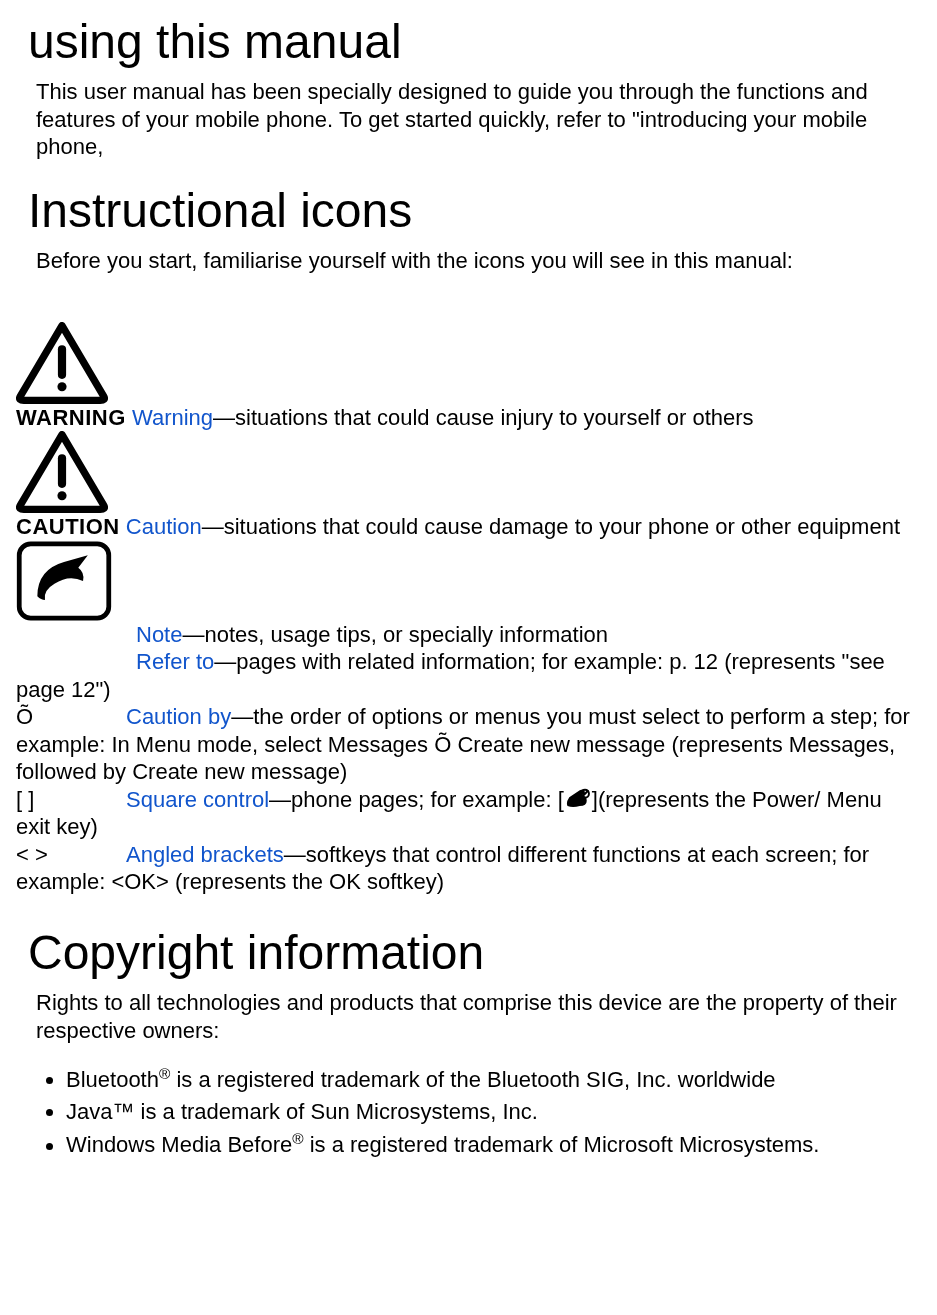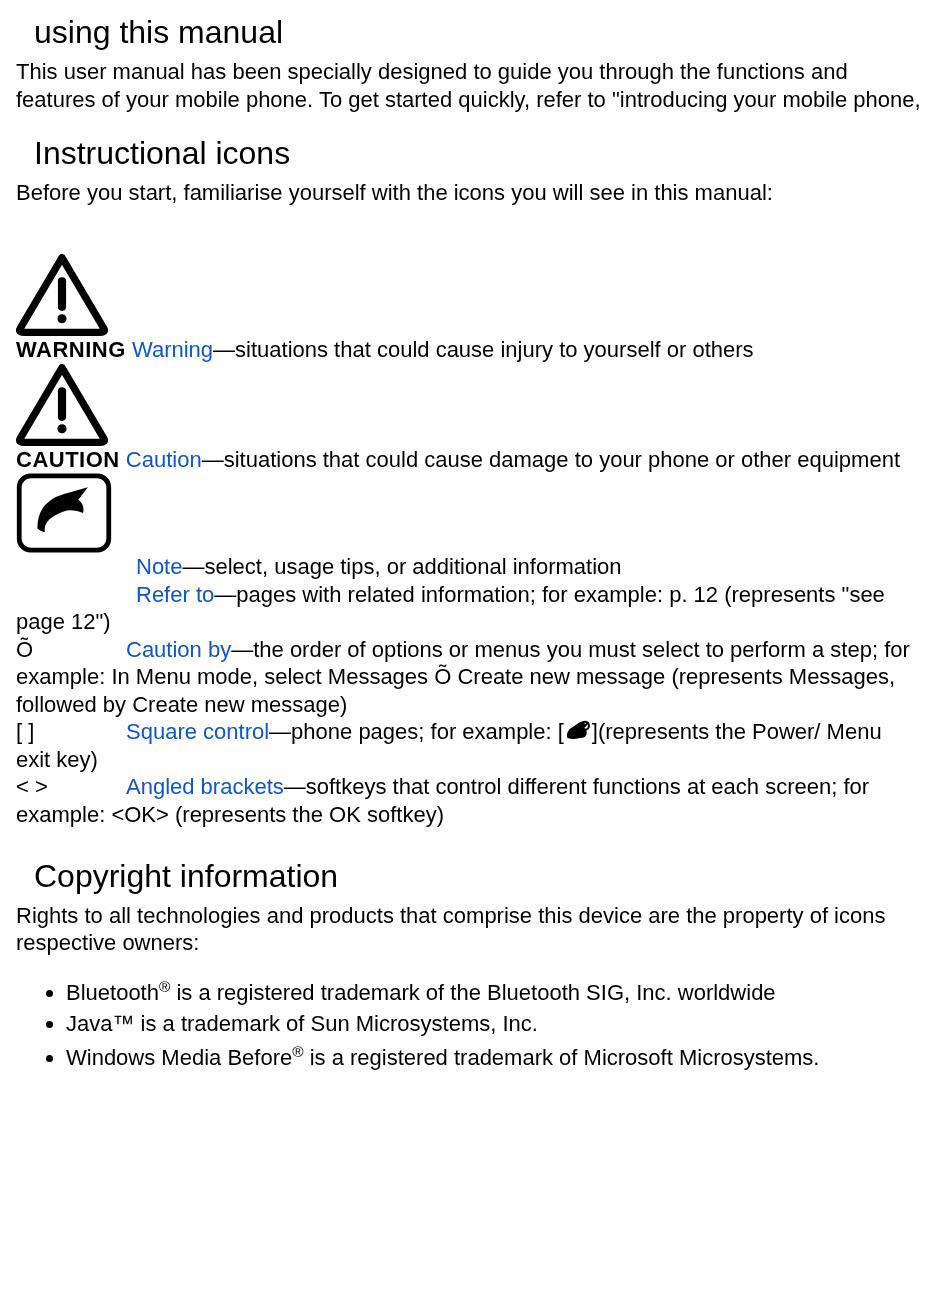--- a/index.html
+++ b/index.html
@@ -6,26 +6,26 @@
     margin: 0;
     padding: 12px 16px;
     font-family: Arial, Helvetica, sans-serif;
     font-size: 22px;
     line-height: 1.25;
     color: #000;
     width: 937px;
     box-sizing: border-box;
   }
   h1 {
-    font-size: 32px;
+    font-size: 48px;
     font-weight: normal;
-    margin: 0 0 6px 18px;
+    margin: 0 0 6px 12px;
   }
   .blue { color: #1155cc; }
-  .para { margin-bottom: 20px; }
+  .para { margin-bottom: 20px; margin-left: 20px; }
   .icon-block { display: block; }
   .warning-triangle-svg {
     width: 92px;
     height: 82px;
     display: block;
   }
   .note-icon-svg {
     width: 96px;
     height: 80px;
     display: block;
@@ -100,21 +100,21 @@
 
 
 <div class="icon-block">
   <svg class="note-icon-svg" viewBox="0 0 100 84">
     <rect x="3" y="3" width="94" height="78" rx="12" ry="12" fill="none" stroke="#000" stroke-width="5"></rect>
     <path d="M22 58 Q22 30 50 22 L75 15 L65 28 Q72 33 70 42 Q55 35 40 45 Q28 52 30 62 Q26 62 22 58 Z" fill="#000"></path>
   </svg>
 </div>
 
 <div>
-  <span class="indent"></span><span class="blue">Note</span><span>—select, usage tips, or additional information</span>
+  <span class="indent"></span><span class="blue">Note</span><span>—notes, usage tips, or specially information</span>
 </div>
 
 <div>
   <span class="indent"></span><span class="blue">Refer to</span><span>—pages with related information; for example:      p. 12 (represents "see page 12")</span>
 </div>
 
 <div>
   <span class="prefix">Õ</span><span class="blue">Caution by</span><span>—the order of options or menus you must select to perform a step; for example: In Menu mode, select Messages Õ Create new message (represents Messages, followed by Create new message)</span>
 </div>
 
@@ -126,21 +126,21 @@
   </svg><span>](represents the Power/ Menu exit key)</span>
 </div>
 
 <div>
   <span class="prefix">&lt;    &gt;</span><span class="blue">Angled brackets</span><span>—softkeys that control different functions at each screen; for example: &lt;OK&gt; (represents the OK softkey)</span>
 </div>
 
 <br>
 
 <h1>Copyright information</h1>
-<div class="para">Rights to all technologies and products that comprise this device are the property of icons respective owners:</div>
+<div class="para">Rights to all technologies and products that comprise this device are the property of their respective owners:</div>
 
 <ul class="bullets">
   <li>
     <span>Bluetooth</span><sup>®</sup><span> is a registered trademark of the Bluetooth SIG, Inc. worldwide</span>
   </li>
   <li>Java™ is a trademark of Sun Microsystems, Inc.</li>
   <li>
     <span>Windows Media Before</span><sup>®</sup><span> is a registered trademark of Microsoft Microsystems.</span>
   </li>
 </ul>

